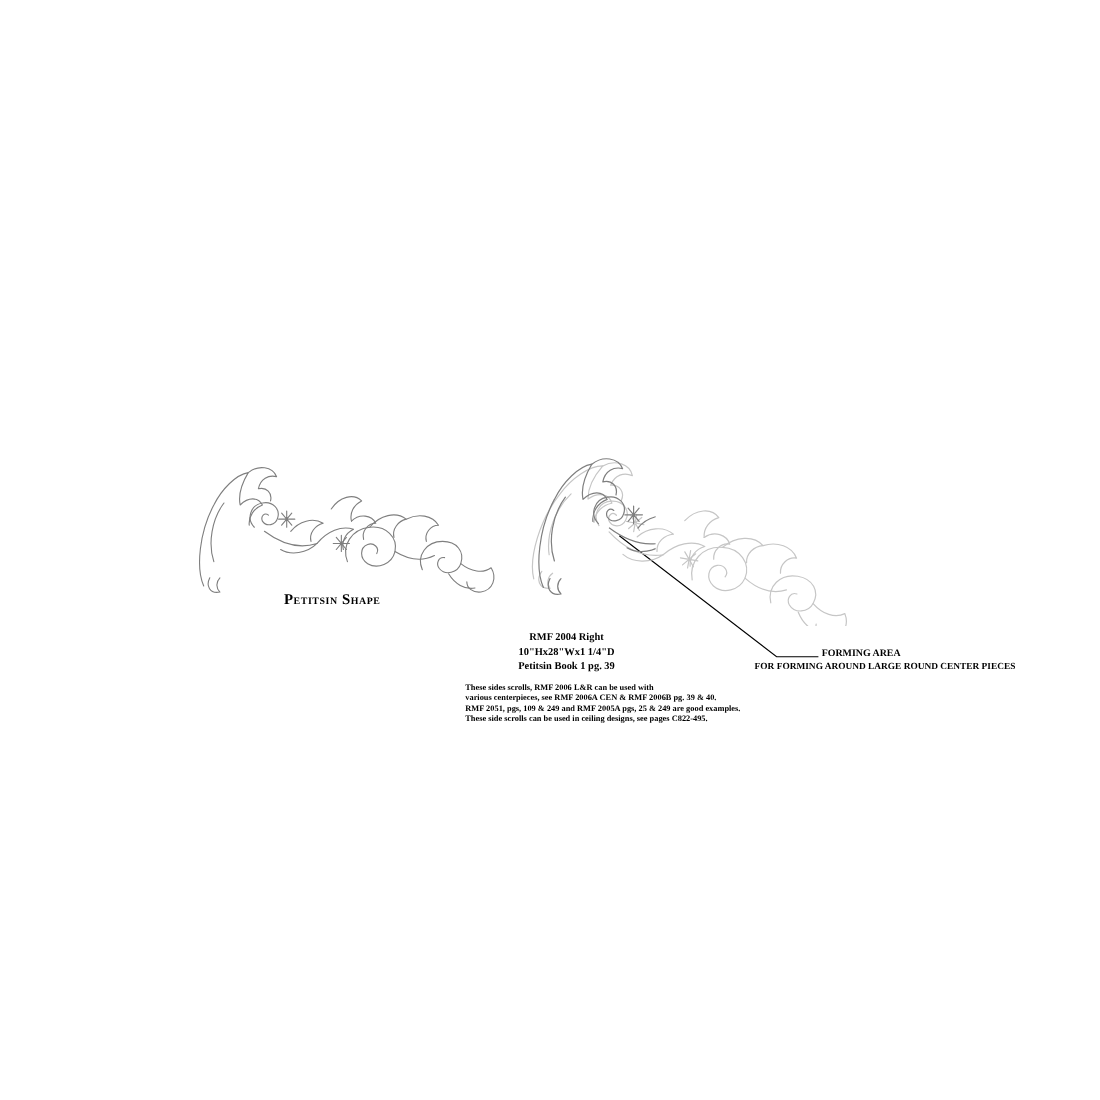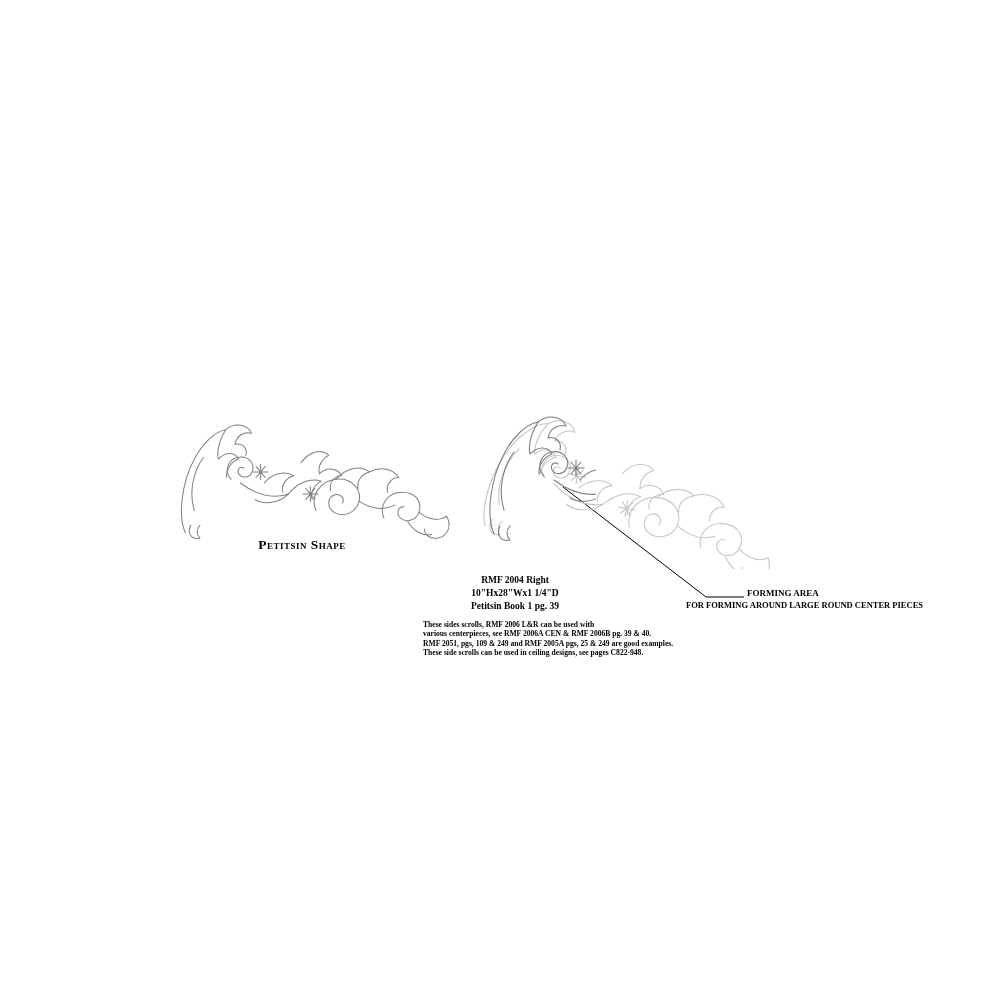--- a/index.html
+++ b/index.html
@@ -111,16 +111,16 @@
   <div class="part-info">
     <div>RMF 2004 Right</div>
     <div>10"Hx28"Wx1 1/4"D</div>
     <div>Petitsin Book 1 pg. 39</div>
   </div>
 
   <div class="notes">
     <div>These sides scrolls, RMF 2006 L&amp;R can be used with</div>
     <div>various centerpieces, see RMF 2006A CEN &amp; RMF 2006B pg. 39 &amp; 40.</div>
     <div>RMF 2051, pgs, 109 &amp; 249 and RMF 2005A pgs, 25 &amp; 249 are good examples.</div>
-    <div>These side scrolls can be used in ceiling designs, see pages C822-948.</div>
+    <div>These side scrolls can be used in ceiling designs, see pages C822-495.</div>
   </div>
 
 </div>
 
 </body></html>

